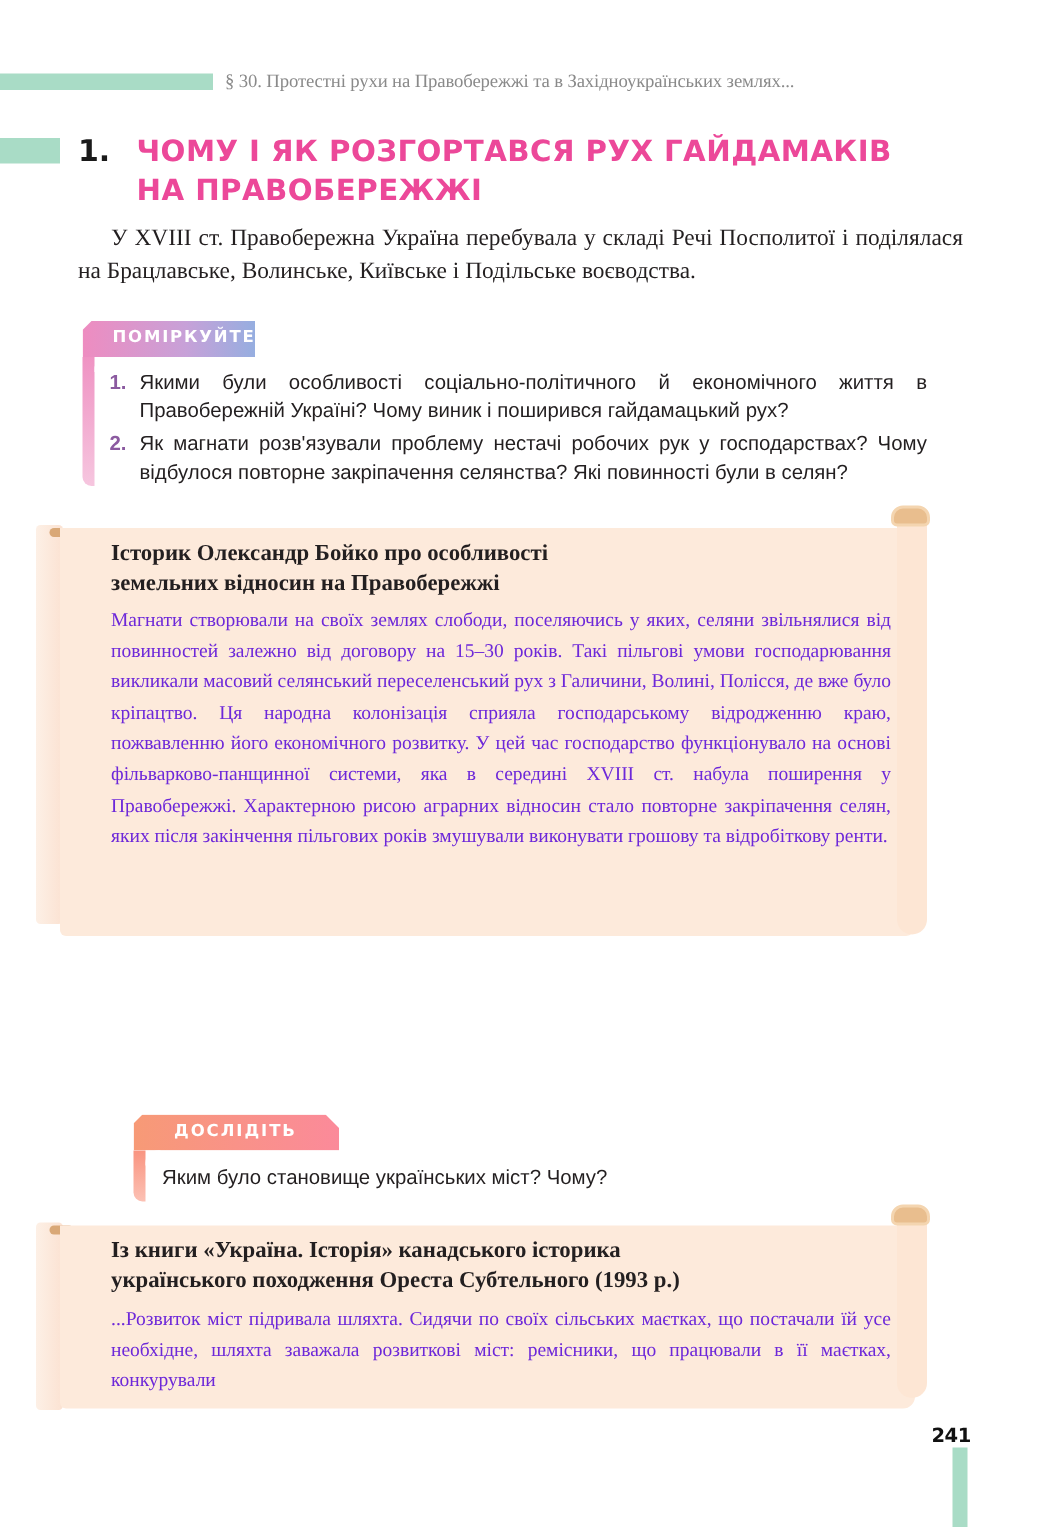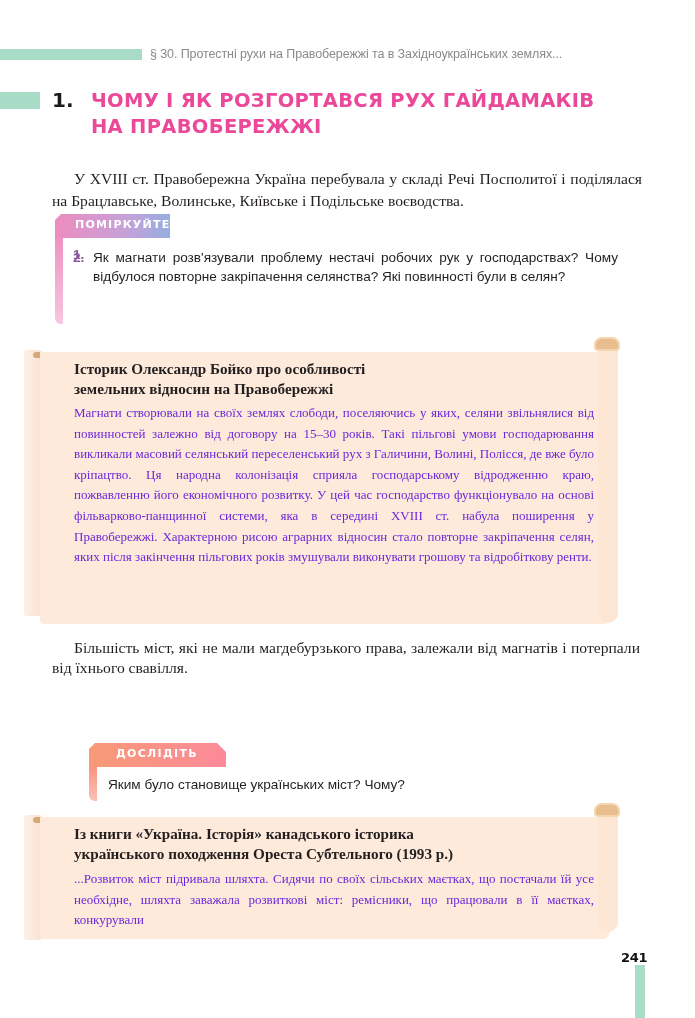--- a/index.html
+++ b/index.html
@@ -1,27 +1,27 @@
 <!DOCTYPE html>
 <html><head>
   <meta charset="utf-8">
   <style>
     * { box-sizing: border-box; margin: 0; padding: 0; }
     html, body { width: 695px; height: 1018px; background: #ffffff; overflow: hidden; }
     body { position: relative; font-family: "Liberation Serif", serif; color: #231f20; }
 
     .running-head-bar { position: absolute; left: 0; top: 49px; width: 142px; height: 11px; background: #a9dcc6; }
-    .running-head { position: absolute; left: 150px; top: 47px; font-family: Liberation Sans, sans-serif; font-size: 12.5px; color: #8a8a8a; letter-spacing: -0.1px; white-space: nowrap; }
+    .running-head { position: absolute; left: 150px; top: 47px; font-family: Liberation Serif, serif; font-size: 12.5px; color: #8a8a8a; letter-spacing: -0.1px; white-space: nowrap; }
 
     .section-bar { position: absolute; left: 0; top: 92px; width: 40px; height: 17px; background: #a9dcc6; }
     .section-num { position: absolute; left: 52px; top: 88px; font-family: "DejaVu Sans", sans-serif; font-weight: bold; font-size: 20px; color: #1a1a1a; }
     .section-title { position: absolute; left: 91px; top: 88px; width: 520px; font-family: "DejaVu Sans", sans-serif; font-weight: bold; font-size: 19.5px; line-height: 26px; color: #ec4899; letter-spacing: 0.3px; }
 
     .intro { position: absolute; left: 52px; top: 148px; width: 590px; font-size: 15.6px; line-height: 22px; text-align: justify; }
-    .intro p { text-indent: 22px; margin-top: 20px; }
+    .intro p { text-indent: 22px; }
 
     
     .think { position: absolute; left: 55px; top: 214px; width: 565px; height: 110px; }
     .think-tab { position: absolute; left: 0; top: 0; width: 115px; height: 24px; background: linear-gradient(90deg, #ee8cc0 0%, #c7a1d8 60%, #96aee0 100%); clip-path: polygon(0 6px, 6px 0, 128px 0, 137px 9px, 137px 24px, 0 24px); }
     .think-tab span { position: absolute; left: 20px; top: 4px; font-family: "DejaVu Sans", sans-serif; font-weight: bold; font-size: 11px; letter-spacing: 1.2px; color: #ffffff; }
     .think-side { position: absolute; left: 0; top: 24px; width: 8px; height: 86px; background: linear-gradient(180deg, #ef93c3, #f6c6df); border-radius: 0 0 0 6px; }
     .think-inner { position: absolute; left: 8px; top: 24px; width: 10px; height: 10px; background: #ffffff; border-radius: 8px 0 0 0; }
     .think-list { position: absolute; left: 18px; top: 31px; width: 545px; list-style: none; font-family: "Liberation Sans", sans-serif; font-size: 13.6px; line-height: 19px; color: #231f20; }
     .think-list li { position: relative; padding-left: 20px; margin-bottom: 3px; text-align: justify; }
     .think-list .num { position: absolute; left: 0; top: 0; font-weight: bold; color: #8b5aa0; }
@@ -65,41 +65,41 @@
 
 <div class="think">
   <div class="think-tab">
     <span>ПОМІРКУЙТЕ</span>
   </div>
   <div class="think-side"></div>
   <div class="think-inner"></div>
   <ol class="think-list">
     <li>
       <span class="num">1.</span>
+      <span>Якими були особливості соціально-політичного й економічного життя в Правобережній Україні? Чому виник і поширився гайдамацький рух?</span>
     </li>
     <li>
       <span class="num">2.</span>
       <span>Як магнати розв'язували проблему нестачі робочих рук у господарствах? Чому відбулося повторне закріпачення селянства? Які повинності були в селян?</span>
     </li>
   </ol>
 </div>
 
 <div class="scroll-left" style="left:24px; top:350px; height:266px;"></div>
 <div class="scroll-curl-l" style="left:33px; top:352px;"></div>
 <div class="scroll" style="left:40px; top:352px; width:570px; height:272px; border-radius:0 0 6px 4px;"></div>
 <div class="scroll-right" style="left:598px; top:345px; height:278px;"></div>
 <div class="scroll-curl-r" style="left:594px; top:337px;"></div>
 <div class="src-title" style="left:74px; top:359px; width:520px;">
   <div>Історик Олександр Бойко про особливості</div>
   <div>земельних відносин на Правобережжі</div>
 </div>
 <div class="src-text" style="left:74px; top:403px; width:520px;">Магнати створювали на своїх землях слободи, поселяючись у яких, селяни звільнялися від повинностей залежно від договору на 15–30 років. Такі пільгові умови господарювання викликали масовий селянський переселенський рух з Галичини, Волині, Полісся, де вже було кріпацтво. Ця народна колонізація сприяла господарському відродженню краю, пожвавленню його економічного розвитку. У цей час господарство функціонувало на основі фільварково-панщинної системи, яка в середині XVIII ст. набула поширення у Правобережжі. Характерною рисою аграрних відносин стало повторне закріпачення селян, яких після закінчення пільгових років змушували виконувати грошову та відробіткову ренти.</div>
 
 <div class="body-text">
-  <p>Більшість міст, які не мали магдебурзького права, залежали від магнатів і потерпали від їхнього свавілля.</p>
 </div>
 
 <div class="explore">
   <div class="explore-tab">
     <span>ДОСЛІДІТЬ</span>
   </div>
   <div class="explore-side"></div>
   <div class="explore-inner"></div>
   <div class="explore-q">Яким було становище українських міст? Чому?</div>
 </div>

